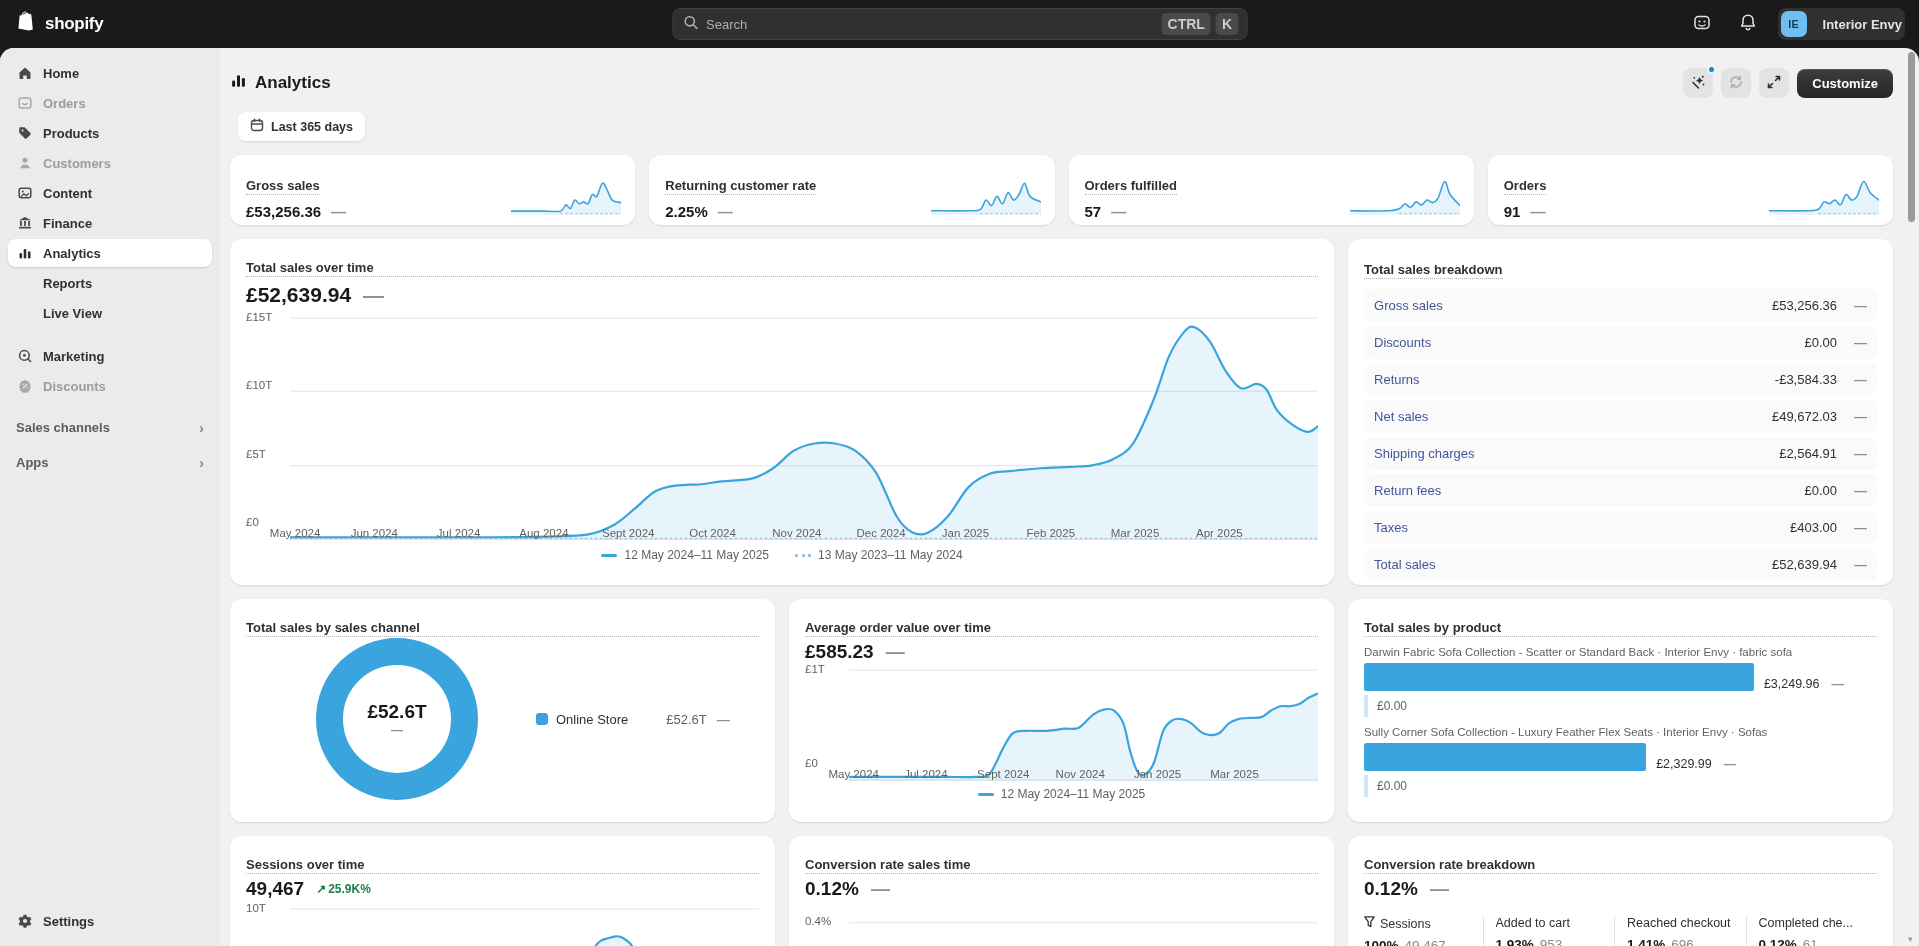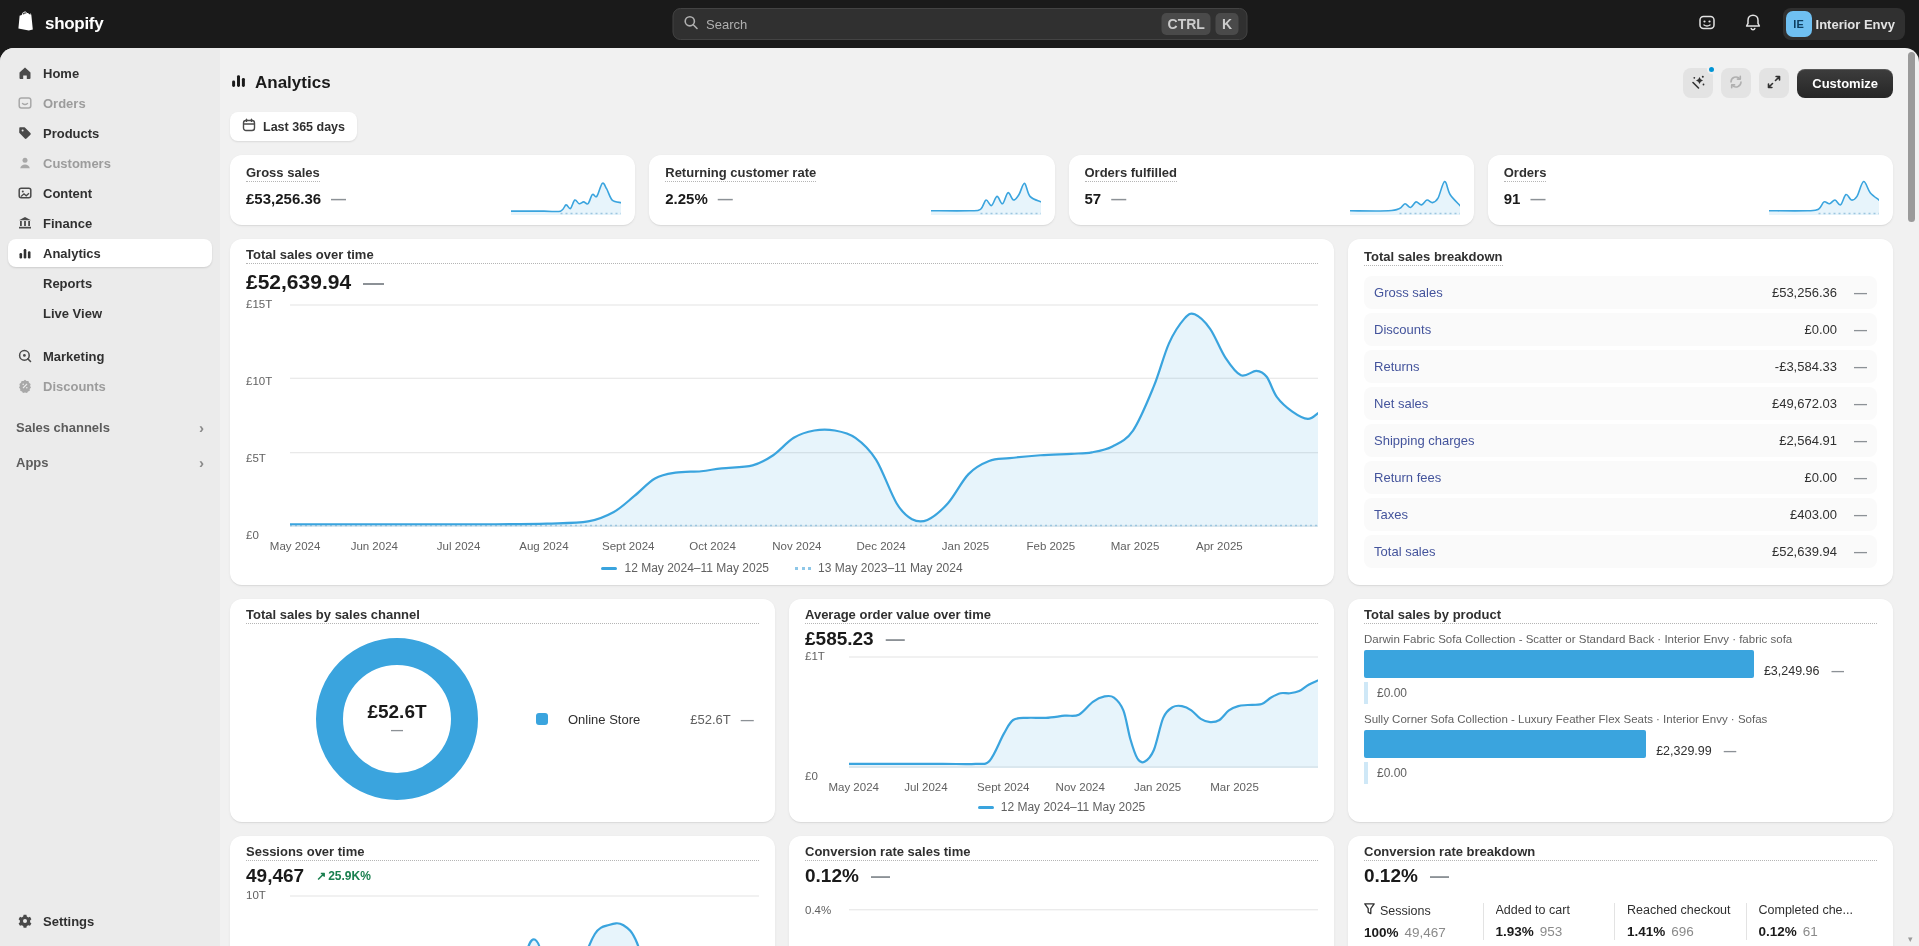--- a/index.html
+++ b/index.html
@@ -10,21 +10,21 @@
   .topbar { height:48px; background:#1a1a1a; display:flex; align-items:center; position:relative; }
   .brand { display:flex; align-items:center; gap:7px; padding-left:16px; }
   .brand-text { color:#fff; font-size:17px; font-weight:bold; letter-spacing:-0.3px; }
   .searchbox { position:absolute; left:50%; top:8px; transform:translateX(-50%); width:575px; height:32px;
     background:#303030; border:1px solid #434343; border-radius:8px; display:flex; align-items:center; padding:0 8px 0 10px; }
   .searchbox input { flex:1; background:transparent; border:none; outline:none; color:#e3e3e3; font-size:13px; margin-left:8px; font-family:inherit; }
   .searchbox input::placeholder { color:#b0b0b0; }
   .keycap { background:#4a4a4a; color:#cccccc; font-size:14px; font-weight:bold; border-radius:5px; padding:3px 6px; margin-left:5px; }
   .top-right { margin-left:auto; display:flex; align-items:center; gap:14px; padding-right:14px; }
   .top-icon-btn { width:32px; height:32px; display:flex; align-items:center; justify-content:center; border-radius:8px; cursor:pointer; }
-  .store-pill { display:flex; align-items:center; gap:4px; background:#303030; border-radius:8px; padding:3px 10px 3px 3px; cursor:pointer; }
+  .store-pill { display:flex; align-items:center; gap:16px; background:#303030; border-radius:8px; padding:3px 3px 3px 3px; cursor:pointer; }
   .store-avatar { width:26px; height:26px; border-radius:7px; background:#6fc0f2; color:#0d3e61; font-size:11px; font-weight:bold;
     display:flex; align-items:center; justify-content:center; }
   .store-name { color:#e3e3e3; font-size:13px; font-weight:600; }
 
   
   .app { display:flex; height:898px; background:#f1f1f1; border-radius:14px 14px 0 0; overflow:hidden; }
 
   
   .sidebar { width:220px; background:#ebebeb; padding-top:10px; display:flex; flex-direction:column; flex-shrink:0; }
   .nav-item { display:flex; align-items:center; gap:9px; height:28px; margin:1px 8px; padding:0 8px; border-radius:8px;
@@ -45,23 +45,23 @@
   .page-title { display:flex; align-items:center; gap:8px; font-size:17px; font-weight:bold; color:#1a1a1a; }
   .header-actions { margin-left:auto; display:flex; align-items:center; gap:8px; }
   .icon-btn { width:30px; height:30px; background:#e3e3e3; border:none; border-radius:8px; display:flex; align-items:center;
     justify-content:center; cursor:pointer; position:relative; }
   .icon-btn .notif-dot { position:absolute; top:-3px; right:-3px; width:9px; height:9px; background:#0094d5; border:2px solid #f1f1f1; border-radius:50%; }
   .customize-btn { background:linear-gradient(#3d3d3d,#262626); color:#fff; font-size:13px; font-weight:600; border:none;
     border-radius:8px; padding:7px 15px; cursor:pointer; box-shadow:inset 0 1px 0 rgba(255,255,255,0.15); font-family:inherit; }
 
   .filters-row { display:flex; gap:10px; margin-top:12px; }
   .filter-btn { display:flex; align-items:center; gap:7px; background:#ffffff; border:none; border-radius:8px; padding:6px 12px;
-    font-size:12.5px; font-weight:600; color:#303030; box-shadow:0 1px 2px rgba(0,0,0,0.1); cursor:pointer; font-family:inherit; }
-
-  .card { background:#fff; border-radius:12px; box-shadow:0 1px 0 rgba(0,0,0,0.05), 0 1px 3px rgba(0,0,0,0.06); padding:8px 16px; }
+    font-size:12.5px; font-weight:600; color:#303030; box-shadow:0 1px 2px rgba(0,0,0,0.1); cursor:pointer; font-family:inherit;margin-left:8px; }
+
+  .card { background:#fff; border-radius:12px; box-shadow:0 1px 0 rgba(0,0,0,0.05), 0 1px 3px rgba(0,0,0,0.06); padding:21px 16px; }
   .card-title { display:inline-block; font-size:13px; font-weight:600; color:#303030; border-bottom:1px dotted #b5b5b5; padding-bottom:1px; white-space:nowrap; }
   .dash { color:#8c9196; font-weight:600; }
 
   
   .kpi-row { display:flex; gap:14px; margin-top:14px; }
   .kpi-card { flex:1; height:70px; position:relative; }
   .kpi-value { margin-top:8px; font-size:15px; font-weight:bold; color:#1a1a1a; display:flex; align-items:center; gap:10px; }
   .spark { position:absolute; right:14px; bottom:10px; width:110px; height:42px; }
 
   
@@ -87,21 +87,21 @@
   .bk-val { margin-left:auto; color:#303030; }
   .bk-dash { width:30px; text-align:right; }
 
   
   .row3 { display:flex; gap:14px; margin-top:14px; height:223px; }
   .row3 .card { flex:1 1 0; display:flex; flex-direction:column; }
   .donut-area { flex:1; display:flex; align-items:center; gap:58px; padding-left:70px; }
   .donut { width:162px; height:162px; border-radius:50%; border:27px solid #3aa4de; position:relative; flex-shrink:0; }
   .donut-center { position:absolute; inset:0; display:flex; flex-direction:column; align-items:center; justify-content:center; }
   .donut-value { font-size:19px; font-weight:bold; color:#1a1a1a; }
-  .channel-legend { display:flex; align-items:center; gap:20px; font-size:13px; }
+  .channel-legend { display:flex; align-items:center; gap:8px; font-size:13px; }
   .swatch { width:12px; height:12px; border-radius:3px; background:#3aa4de; }
   .channel-value { margin-left:30px; color:#616161; display:flex; gap:10px; }
 
   .product-item { margin-top:9px; }
   .product-label { font-size:11.5px; color:#616161; white-space:nowrap; overflow:hidden; }
   .product-bar-row { display:flex; align-items:flex-end; gap:10px; margin-top:5px; }
   .pbar { height:28px; background:#3aa4de; border-radius:2px; }
   .pbar-value { font-size:12.5px; color:#303030; display:flex; gap:12px; white-space:nowrap; }
   .pcompare { margin-top:4px; border-left:4px solid #cfe8f7; height:22px; display:flex; align-items:center; padding-left:9px;
     font-size:12px; color:#616161; }

